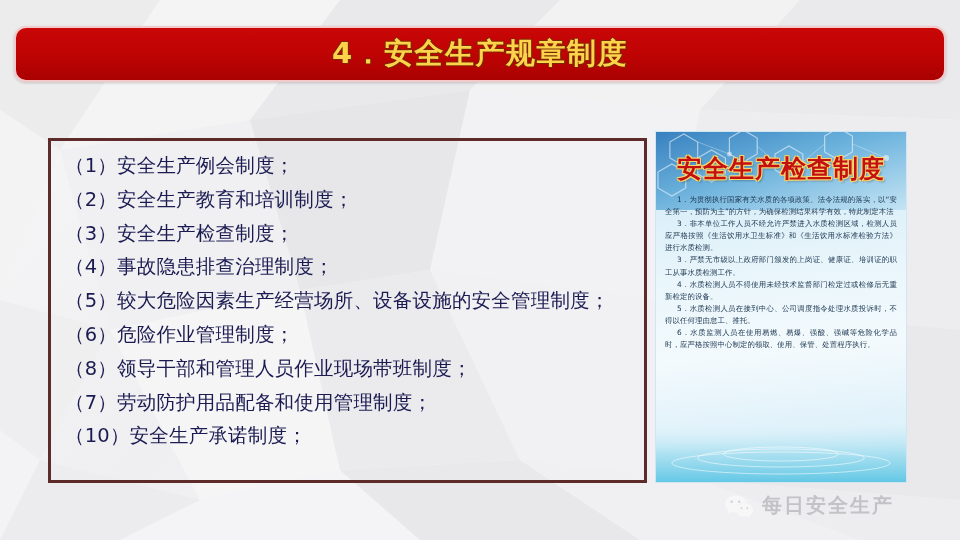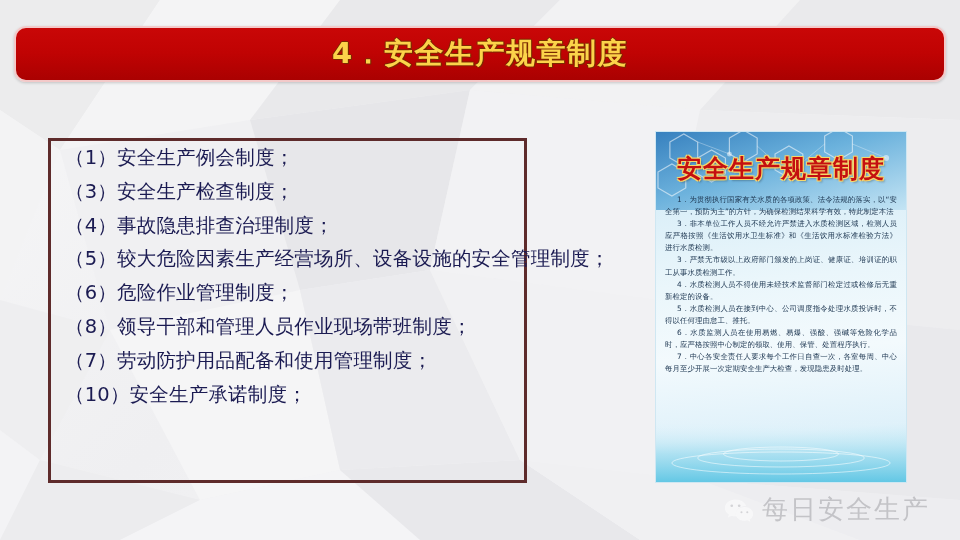--- a/index.html
+++ b/index.html
@@ -48,25 +48,25 @@
     color: #fcd34a;
     text-shadow: 1px 1px 0 #7a2a00, -1px 0 0 #7a2a00, 0 -1px 0 #7a2a00, 1px 0 0 #7a2a00;
     white-space: nowrap;
   }
 
   
   #content-box {
     position: absolute;
     left: 48px;
     top: 138px;
-    width: 479px;
+    width: 599px;
     height: 345px;
     border: 3px solid #5e2b2b;
     background: rgba(255,255,255,0.06);
-    padding: 0 0 0 14px;
+    padding: 8px 0 0 14px;
   }
   #rule-list { list-style: none; }
   #rule-list li {
     font-family: "DejaVu Sans", sans-serif;
     font-size: 19.5px;
     line-height: 33.8px;
     color: #1b1b52;
     white-space: nowrap;
     letter-spacing: .2px;
   }
@@ -122,23 +122,24 @@
     left: 724px;
     top: 492px;
     display: flex;
     align-items: center;
     gap: 8px;
     opacity: .5;
   }
   #wechat-icon { width: 30px; height: 26px; }
   #watermark-text {
     font-family: "DejaVu Sans", sans-serif;
-    font-size: 26px;
+    font-size: 20px;
     color: #9a9a9f;
     letter-spacing: 2px;
+    font-weight: bold;
   }
 </style>
 </head>
 <body>
 
 <div id="slide">
 
   <svg id="bg-facets" viewBox="0 0 960 540" preserveAspectRatio="none">
     <polygon points="0,0 160,0 60,150 0,110" fill="#ececed"></polygon>
     <polygon points="160,0 340,0 250,120 60,150" fill="#f4f4f5"></polygon>
@@ -163,20 +164,21 @@
     <polygon points="700,480 960,500 960,540 860,540" fill="#ededf0"></polygon>
   </svg>
 
   <div id="title-banner">
     <span id="title-text">4．安全生产规章制度</span>
   </div>
 
   <div id="content-box">
     <ul id="rule-list">
       <li>（1）安全生产例会制度；</li>
+      <li>（2）安全生产教育和培训制度；</li>
       <li>（3）安全生产检查制度；</li>
       <li>（4）事故隐患排查治理制度；</li>
       <li>（5）较大危险因素生产经营场所、设备设施的安全管理制度；</li>
       <li>（6）危险作业管理制度；</li>
       <li>（8）领导干部和管理人员作业现场带班制度；</li>
       <li>（7）劳动防护用品配备和使用管理制度；</li>
       <li>（10）安全生产承诺制度；</li>
     </ul>
   </div>
 
@@ -202,30 +204,29 @@
       <g stroke="#ffffff" stroke-opacity="0.4" stroke-width="0.8">
         <line x1="42" y1="10" x2="74" y2="22"></line>
         <line x1="102" y1="14" x2="120" y2="30"></line>
         <line x1="148" y1="30" x2="170" y2="12"></line>
         <line x1="198" y1="12" x2="232" y2="26"></line>
       </g>
       <circle cx="232" cy="26" r="3" fill="#ffffff" fill-opacity="0.5"></circle>
       <circle cx="74" cy="22" r="2.5" fill="#ffffff" fill-opacity="0.5"></circle>
     </svg>
 
-    <div id="poster-title">安全生产规章制度</div>
+    <div id="poster-title">安全生产检查制度</div>
 
     <div id="poster-body">
       <p>1．为贯彻执行国家有关水质的各项政策、法令法规的落实，以“安全第一，预防为主”的方针，为确保检测结果科学有效，特此制定本法</p>
       <p>3．非本单位工作人员不经允许严禁进入水质检测区域，检测人员应严格按照《生活饮用水卫生标准》和《生活饮用水标准检验方法》进行水质检测。</p>
       <p>3．严禁无市级以上政府部门颁发的上岗证、健康证、培训证的职工从事水质检测工作。</p>
       <p>4．水质检测人员不得使用未经技术监督部门检定过或检修后无重新检定的设备。</p>
       <p>5．水质检测人员在接到中心、公司调度指令处理水质投诉时，不得以任何理由怠工、推托。</p>
       <p>6．水质监测人员在使用易燃、易爆、强酸、强碱等危险化学品时，应严格按照中心制定的领取、使用、保管、处置程序执行。</p>
-      <p>7．中心各安全责任人要求每个工作日自查一次，各室每周、中心每月至少开展一次定期安全生产大检查，发现隐患及时处理。</p>
     </div>
 
     <svg id="poster-wave" viewBox="0 0 252 62" preserveAspectRatio="none">
       <defs>
         <linearGradient id="wg" x1="0" y1="0" x2="0" y2="1">
           <stop offset="0%" stop-color="#e9f7fc" stop-opacity="0"></stop>
           <stop offset="55%" stop-color="#9fdcef" stop-opacity="0.75"></stop>
           <stop offset="100%" stop-color="#5fc6e4" stop-opacity="0.95"></stop>
         </linearGradient>
       </defs>

